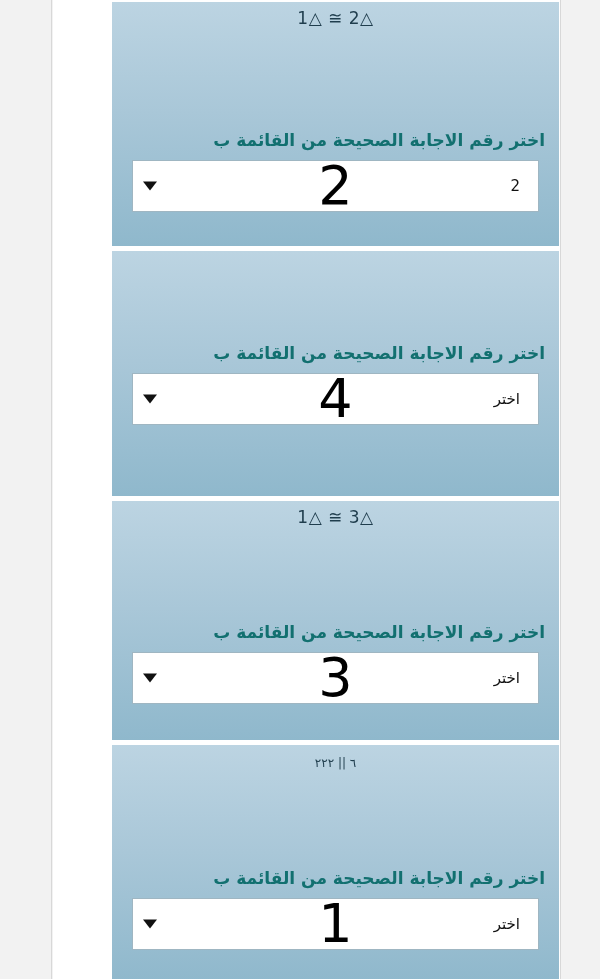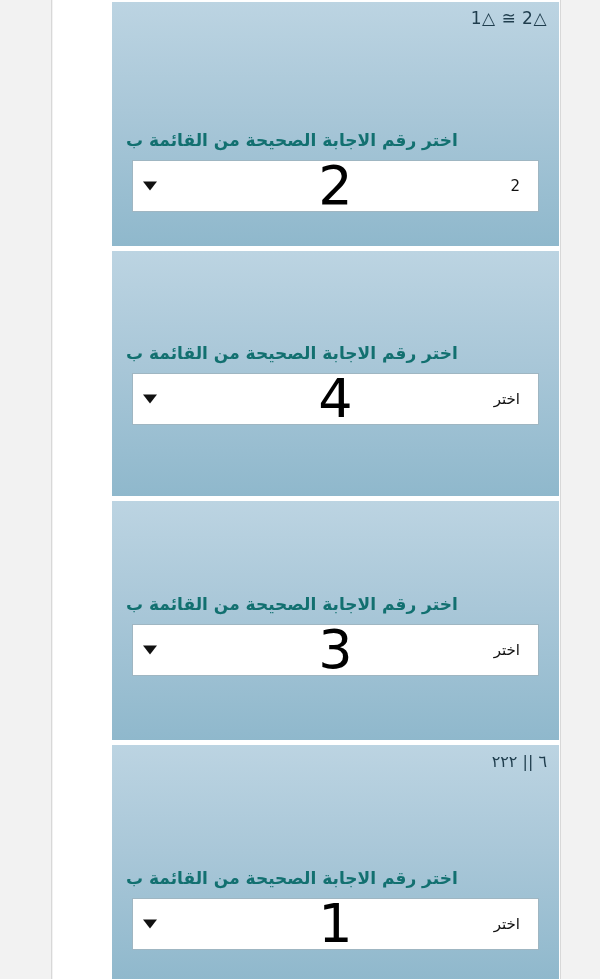--- a/index.html
+++ b/index.html
@@ -66,42 +66,42 @@
     box-sizing: border-box;
     background: linear-gradient(to bottom, #bcd4e2 0%, #a9c7d8 45%, #8fb8cc 100%);
     border: 1px solid #ffffff;
     border-top: 2px solid #ffffff;
     margin-bottom: 2px;
     padding: 0;
     overflow: hidden;
   }
 
   .qcard-header {
-    text-align: right;
+    text-align: center;
     direction: ltr;
     padding: 6px 12px 0 12px;
     color: #1f3d4d;
     font-size: 17px;
     height: 28px;
     box-sizing: border-box;
     font-family: "DejaVu Sans", "Liberation Sans", sans-serif;
   }
 
   .qcard-header .geom {
     display: inline-block;
     letter-spacing: 0.5px;
     white-space: nowrap;
   }
 
   .qcard-header .small {
-    font-size: 16px;
+    font-size: 12px;
   }
 
   .qcard-prompt {
-    text-align: left;
+    text-align: right;
     color: #127070;
     font-weight: bold;
     font-size: 17px;
     direction: rtl;
     padding: 0 14px;
     box-sizing: border-box;
   }
 
   .select-row {
     position: relative;
@@ -197,20 +197,23 @@
         <div class="select-row">
           <div class="select-box">
             <span class="select-value">اختر</span>
             <span class="select-arrow"></span>
           </div>
           <div class="big-number">4</div>
         </div>
       </div>
 
       <div class="qcard h-242">
+        <div class="qcard-header">
+          <span class="geom">1△ ≅ 3△</span>
+        </div>
         <div class="qcard-prompt prompt-pos-3">اختر رقم الاجابة الصحيحة من القائمة ب</div>
         <div class="select-row">
           <div class="select-box">
             <span class="select-value">اختر</span>
             <span class="select-arrow"></span>
           </div>
           <div class="big-number">3</div>
         </div>
       </div>
 

